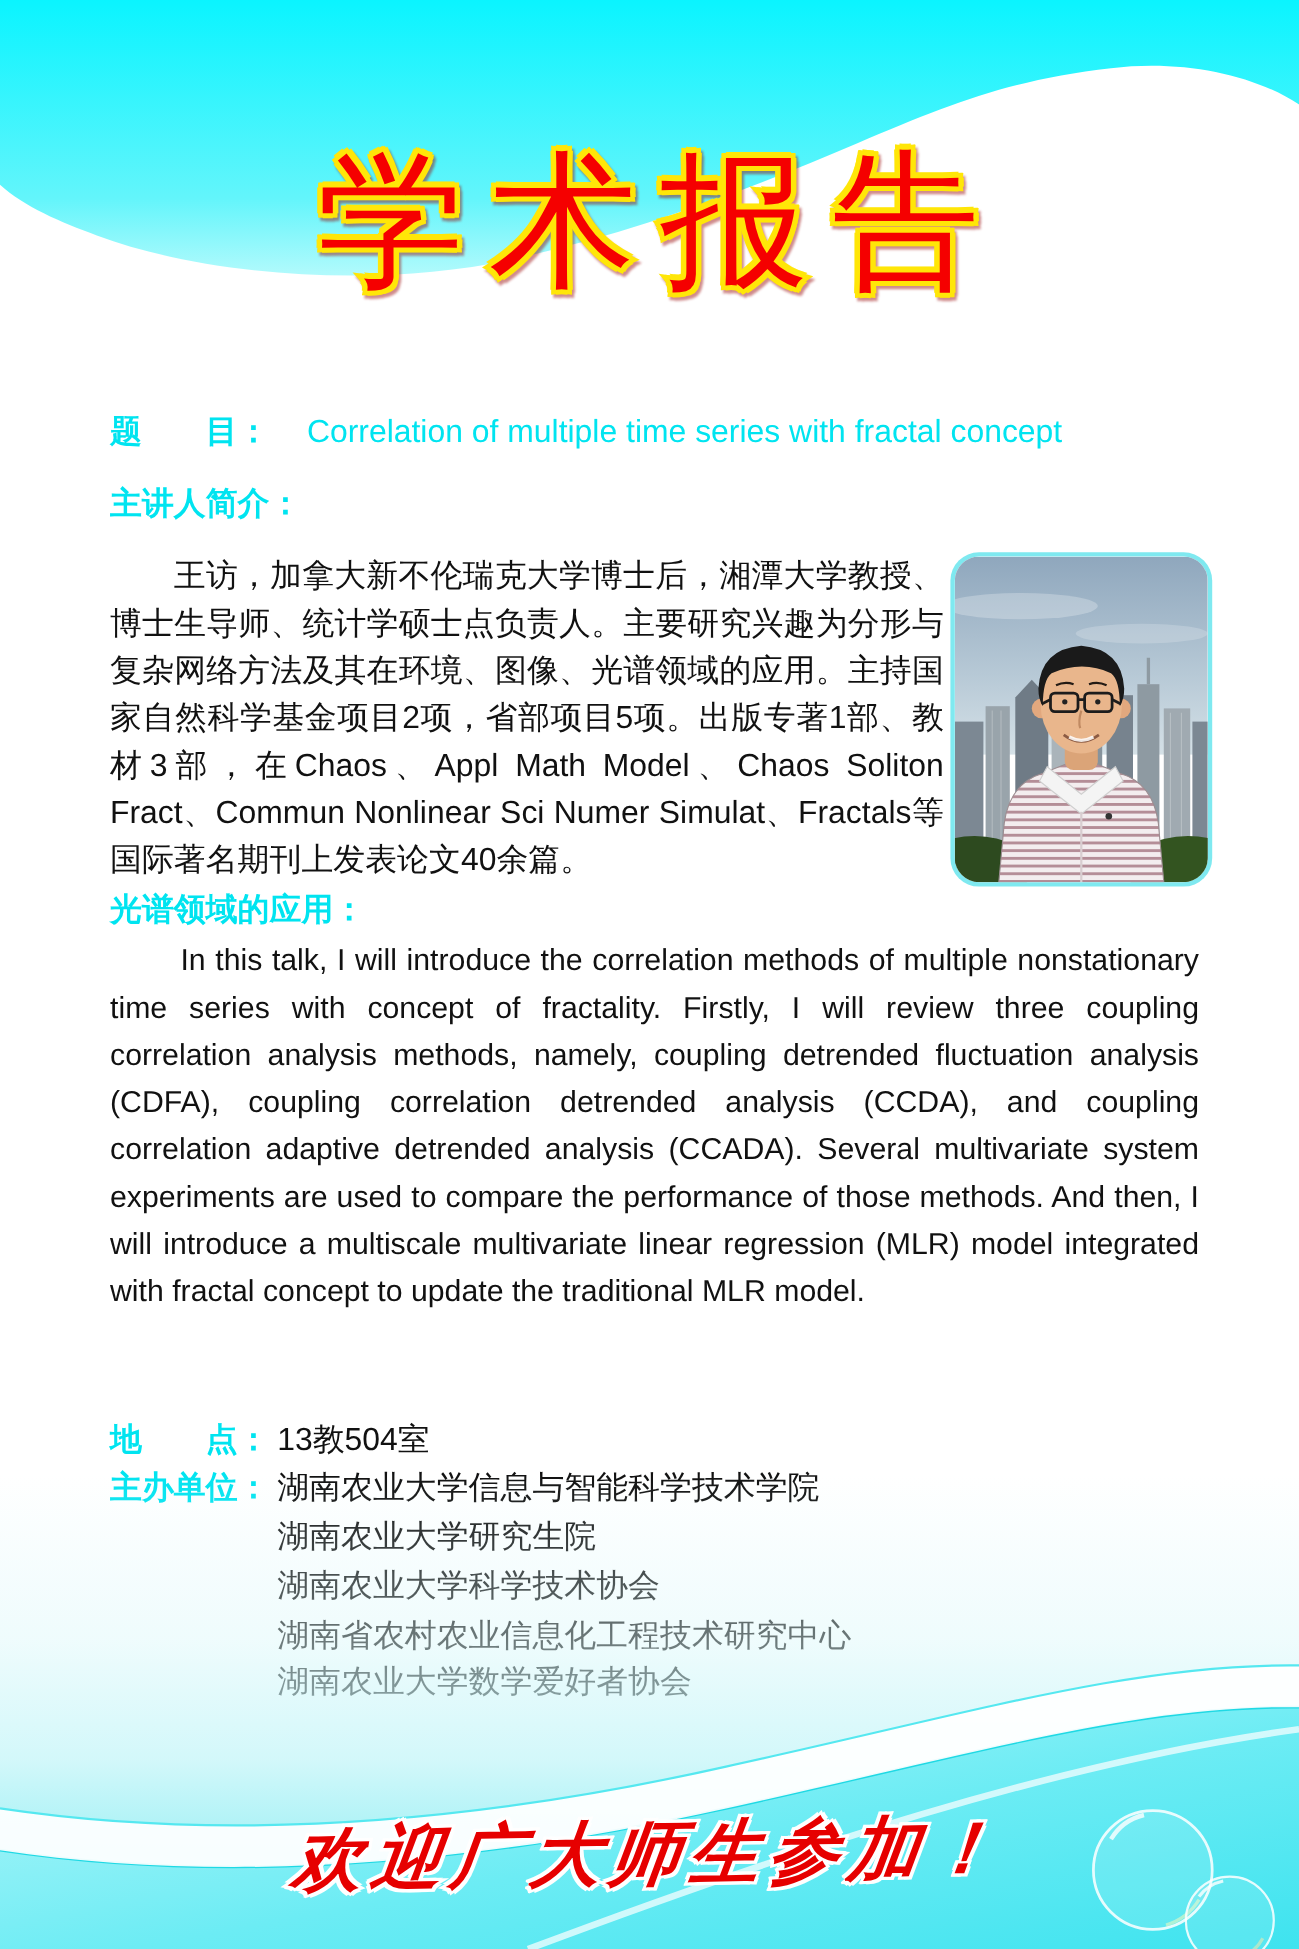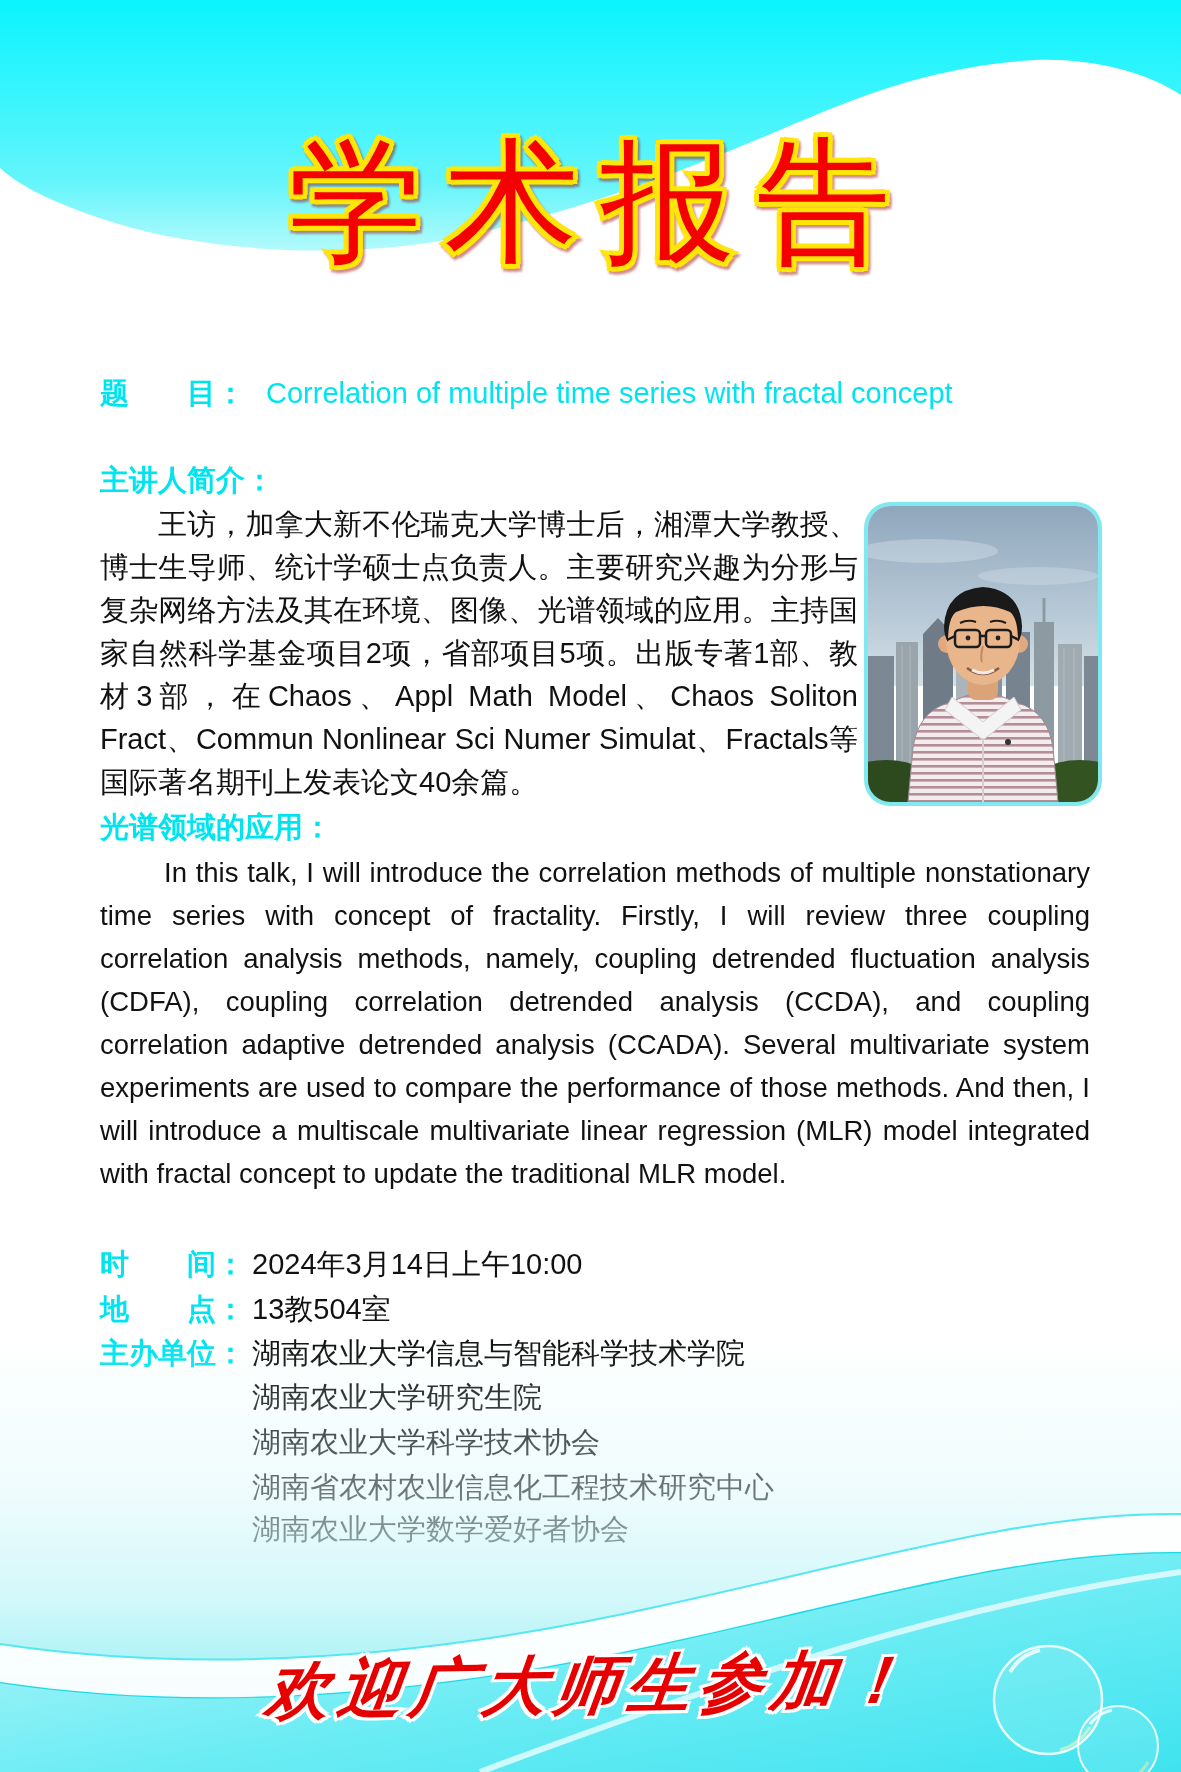--- a/index.html
+++ b/index.html
@@ -73,24 +73,24 @@
     </defs>
     <path d="M0,0 H1181 V95 C1140,68 1075,54 1010,62 C920,72 862,95 780,130
              C680,173 575,212 465,236 C345,262 190,252 88,214
              C55,202 22,188 0,168 Z" fill="url(#topGrad)"></path>
   </svg>
 
   <div class="main-title">学术报告</div>
 
   <div class="row" style="top:371px">
     <span class="lbl">题　　目：</span>
-    <span class="cyan" style="margin-left:14px">Correlation of multiple time series with fractal concept</span>
-  </div>
-
-  <div class="heading" style="top:458px">主讲人简介：</div>
+    <span class="cyan" style="margin-left:27px">Correlation of multiple time series with fractal concept</span>
+  </div>
+
+  <div class="heading" style="top:436px">主讲人简介：</div>
   <div class="para bio">王访，加拿大新不伦瑞克大学博士后，湘潭大学教授、博士生导师、统计学硕士点负责人。主要研究兴趣为分形与复杂网络方法及其在环境、图像、光谱领域的应用。主持国家自然科学基金项目2项，省部项目5项。出版专著1部、教材3部，在Chaos、Appl Math Model、Chaos Soliton Fract、Commun Nonlinear Sci Numer Simulat、Fractals等国际著名期刊上发表论文40余篇。</div>
 
   <div class="photo">
     <svg width="230" height="296" viewBox="0 0 230 296">
       <defs>
         <linearGradient id="sky" x1="0" y1="0" x2="0" y2="1">
           <stop offset="0" stop-color="#8fa7bd"></stop>
           <stop offset="0.6" stop-color="#b7c9d6"></stop>
           <stop offset="1" stop-color="#d5e1e7"></stop>
         </linearGradient>
@@ -151,24 +151,20 @@
         <path d="M115,140 Q112,150 114,156" stroke="#c08a62" stroke-width="2" fill="none"></path>
         <path d="M99,162 Q115,174 131,162" stroke="#8c5b43" stroke-width="2.5" fill="none"></path>
         <path d="M104,164 Q115,170 126,164" stroke="#ffffff" stroke-width="3" fill="none" opacity="0.85"></path>
       </g>
     </svg>
   </div>
 
   <div class="heading" style="top:805px">光谱领域的应用：</div>
   <div class="para abstract">In this talk, I will introduce the correlation methods of multiple nonstationary time series with concept of fractality. Firstly, I will review three coupling correlation analysis methods, namely, coupling detrended fluctuation analysis (CDFA), coupling correlation detrended analysis (CCDA), and coupling correlation adaptive detrended analysis (CCADA). Several multivariate system experiments are used to compare the performance of those methods. And then, I will introduce a multiscale multivariate linear regression (MLR) model integrated with fractal concept to update the traditional MLR model.</div>
 
-  <div class="row" style="top:1242px">
-    <span class="lbl">时　　间：</span>
-    <span class="blk">2024年3月14日上午10:00</span>
-  </div>
   <div class="row" style="top:1287px">
     <span class="lbl">地　　点：</span>
     <span class="blk">13教504室</span>
   </div>
   <div class="row" style="top:1331px">
     <span class="lbl">主办单位：</span>
     <span class="blk">湖南农业大学信息与智能科学技术学院</span>
   </div>
   <div class="org-line" style="top:1375px">湖南农业大学研究生院</div>
   <div class="org-line" style="top:1420px">湖南农业大学科学技术协会</div>

